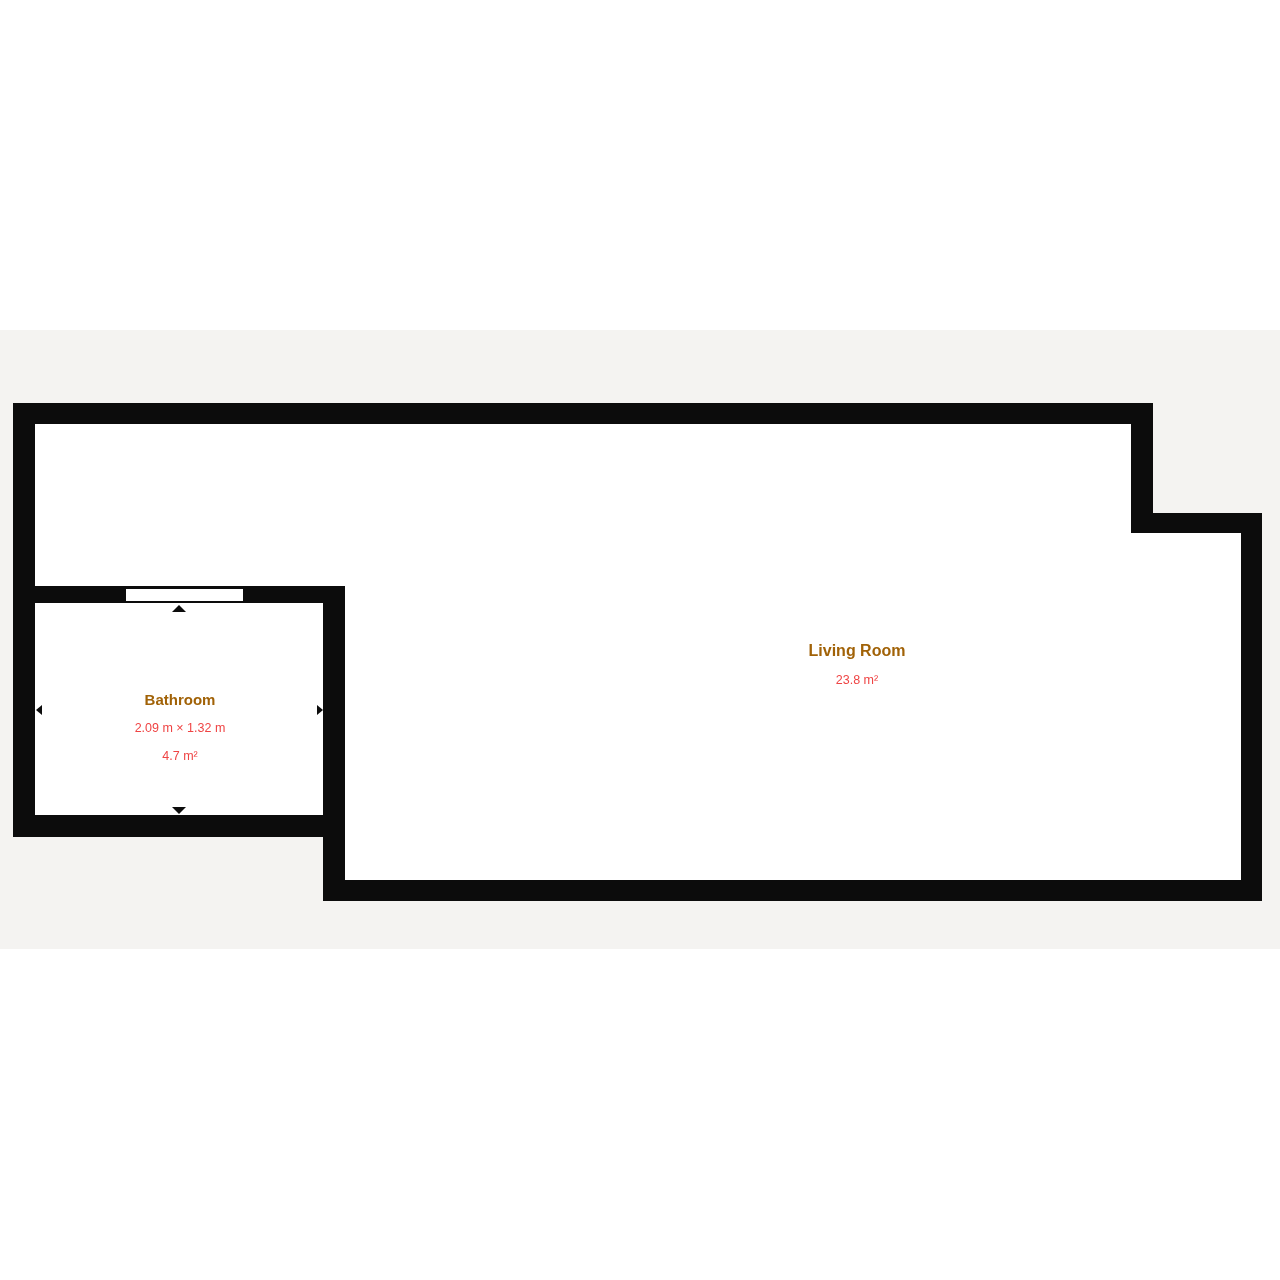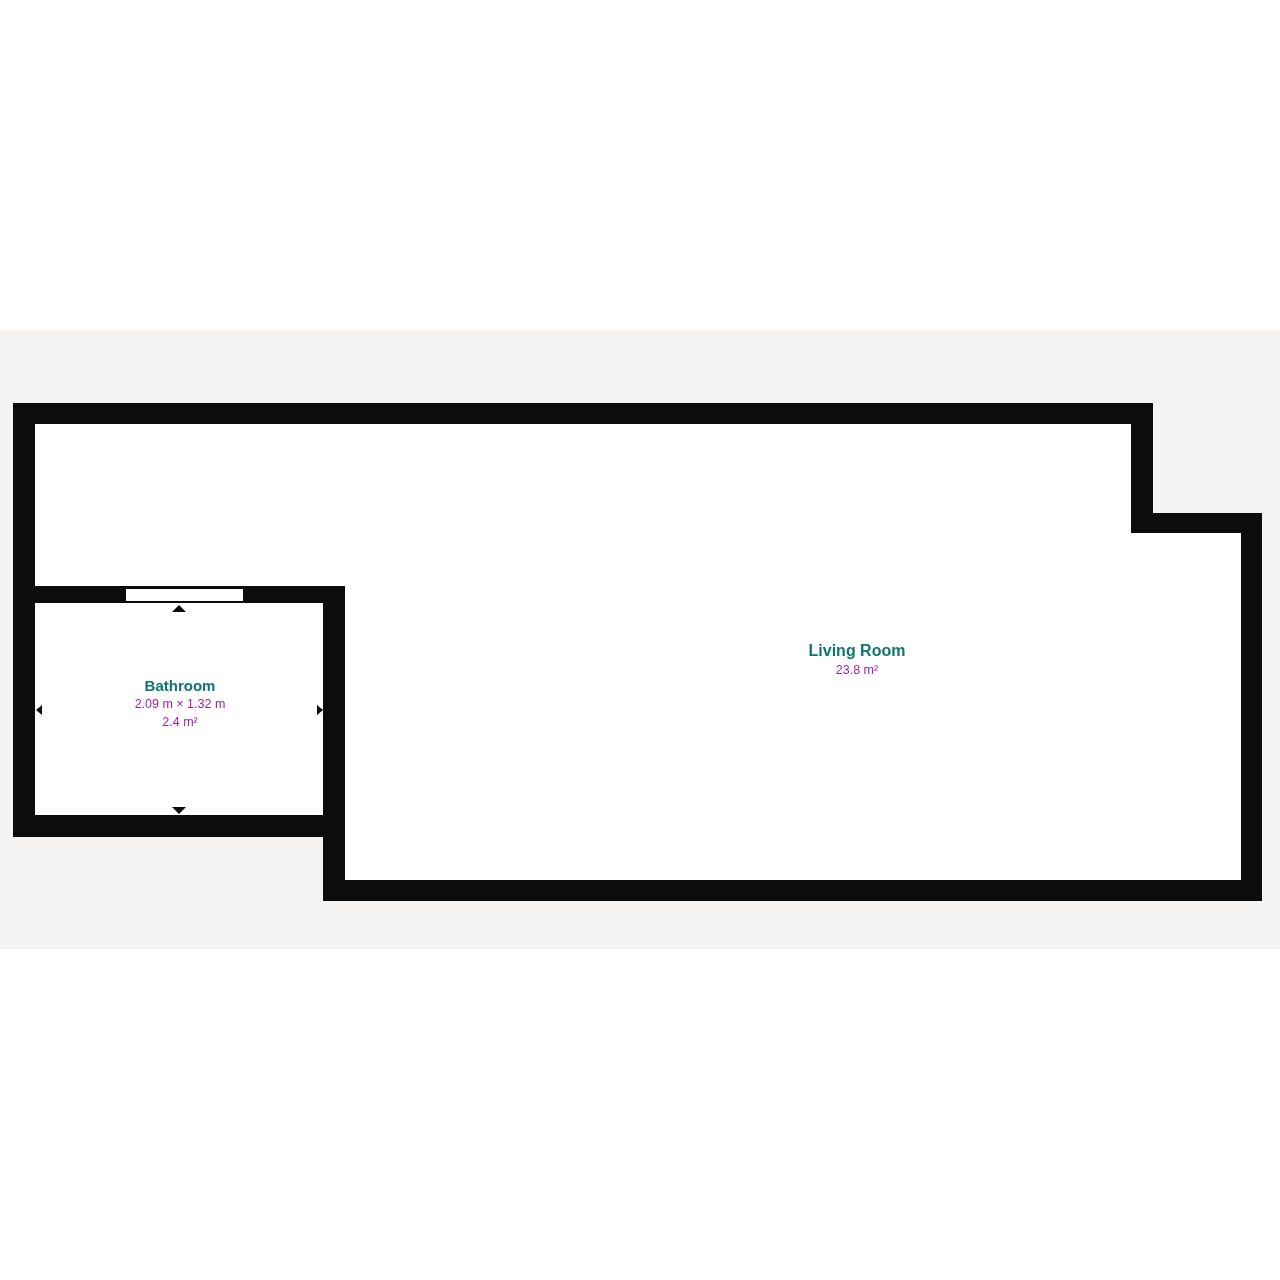--- a/index.html
+++ b/index.html
@@ -34,28 +34,28 @@
   .room-label {
     position: absolute;
     width: 260px;
     text-align: center;
     color: #333333;
   }
   .room-name {
     font-size: 15px;
     line-height: 19px;
     font-weight: bold;
-    color: #0f766e;
+    color: #a16207;
   }
   .room-name.lg { font-size: 16px; line-height: 20px; }
   .room-dims, .room-area {
     font-size: 12.5px;
     line-height: 17px;
-    color: #a21caf;
-    margin-top: 1px;
+    color: #ef4444;
+    margin-top: 11px;
   }
   .arrow { position: absolute; width: 0; height: 0; }
   .arrow-up    { border-left: 7px solid transparent; border-right: 7px solid transparent; border-bottom: 7px solid #0c0c0c; }
   .arrow-down  { border-left: 7px solid transparent; border-right: 7px solid transparent; border-top: 7px solid #0c0c0c; }
   .arrow-left  { border-top: 5px solid transparent; border-bottom: 5px solid transparent; border-right: 6px solid #0c0c0c; }
   .arrow-right { border-top: 5px solid transparent; border-bottom: 5px solid transparent; border-left: 6px solid #0c0c0c; }
 </style>
 </head>
 <body>
 
@@ -78,24 +78,24 @@
   <div class="abs wall" style="left:323px; top:586px; width:22px; height:315px;"></div>
   <div class="abs wall" style="left:13px; top:815px; width:332px; height:22px;"></div>
 
   <div class="abs window" style="left:124px; top:587px; width:121px; height:16px;"></div>
 
   <div class="arrow arrow-up" style="left:172px; top:605px;"></div>
   <div class="arrow arrow-down" style="left:172px; top:807px;"></div>
   <div class="arrow arrow-left" style="left:36px; top:705px;"></div>
   <div class="arrow arrow-right" style="left:317px; top:705px;"></div>
 
-  <div class="room-label" style="left:50px; top:676px;">
+  <div class="room-label" style="left:50px; top:690px;">
     <div class="room-name">Bathroom</div>
     <div class="room-dims">2.09 m × 1.32 m</div>
-    <div class="room-area">2.4 m²</div>
+    <div class="room-area">4.7 m²</div>
   </div>
 
   <div class="room-label" style="left:727px; top:641px;">
     <div class="room-name lg">Living Room</div>
     <div class="room-area">23.8 m²</div>
   </div>
 
 </div>
 
 </body></html>

